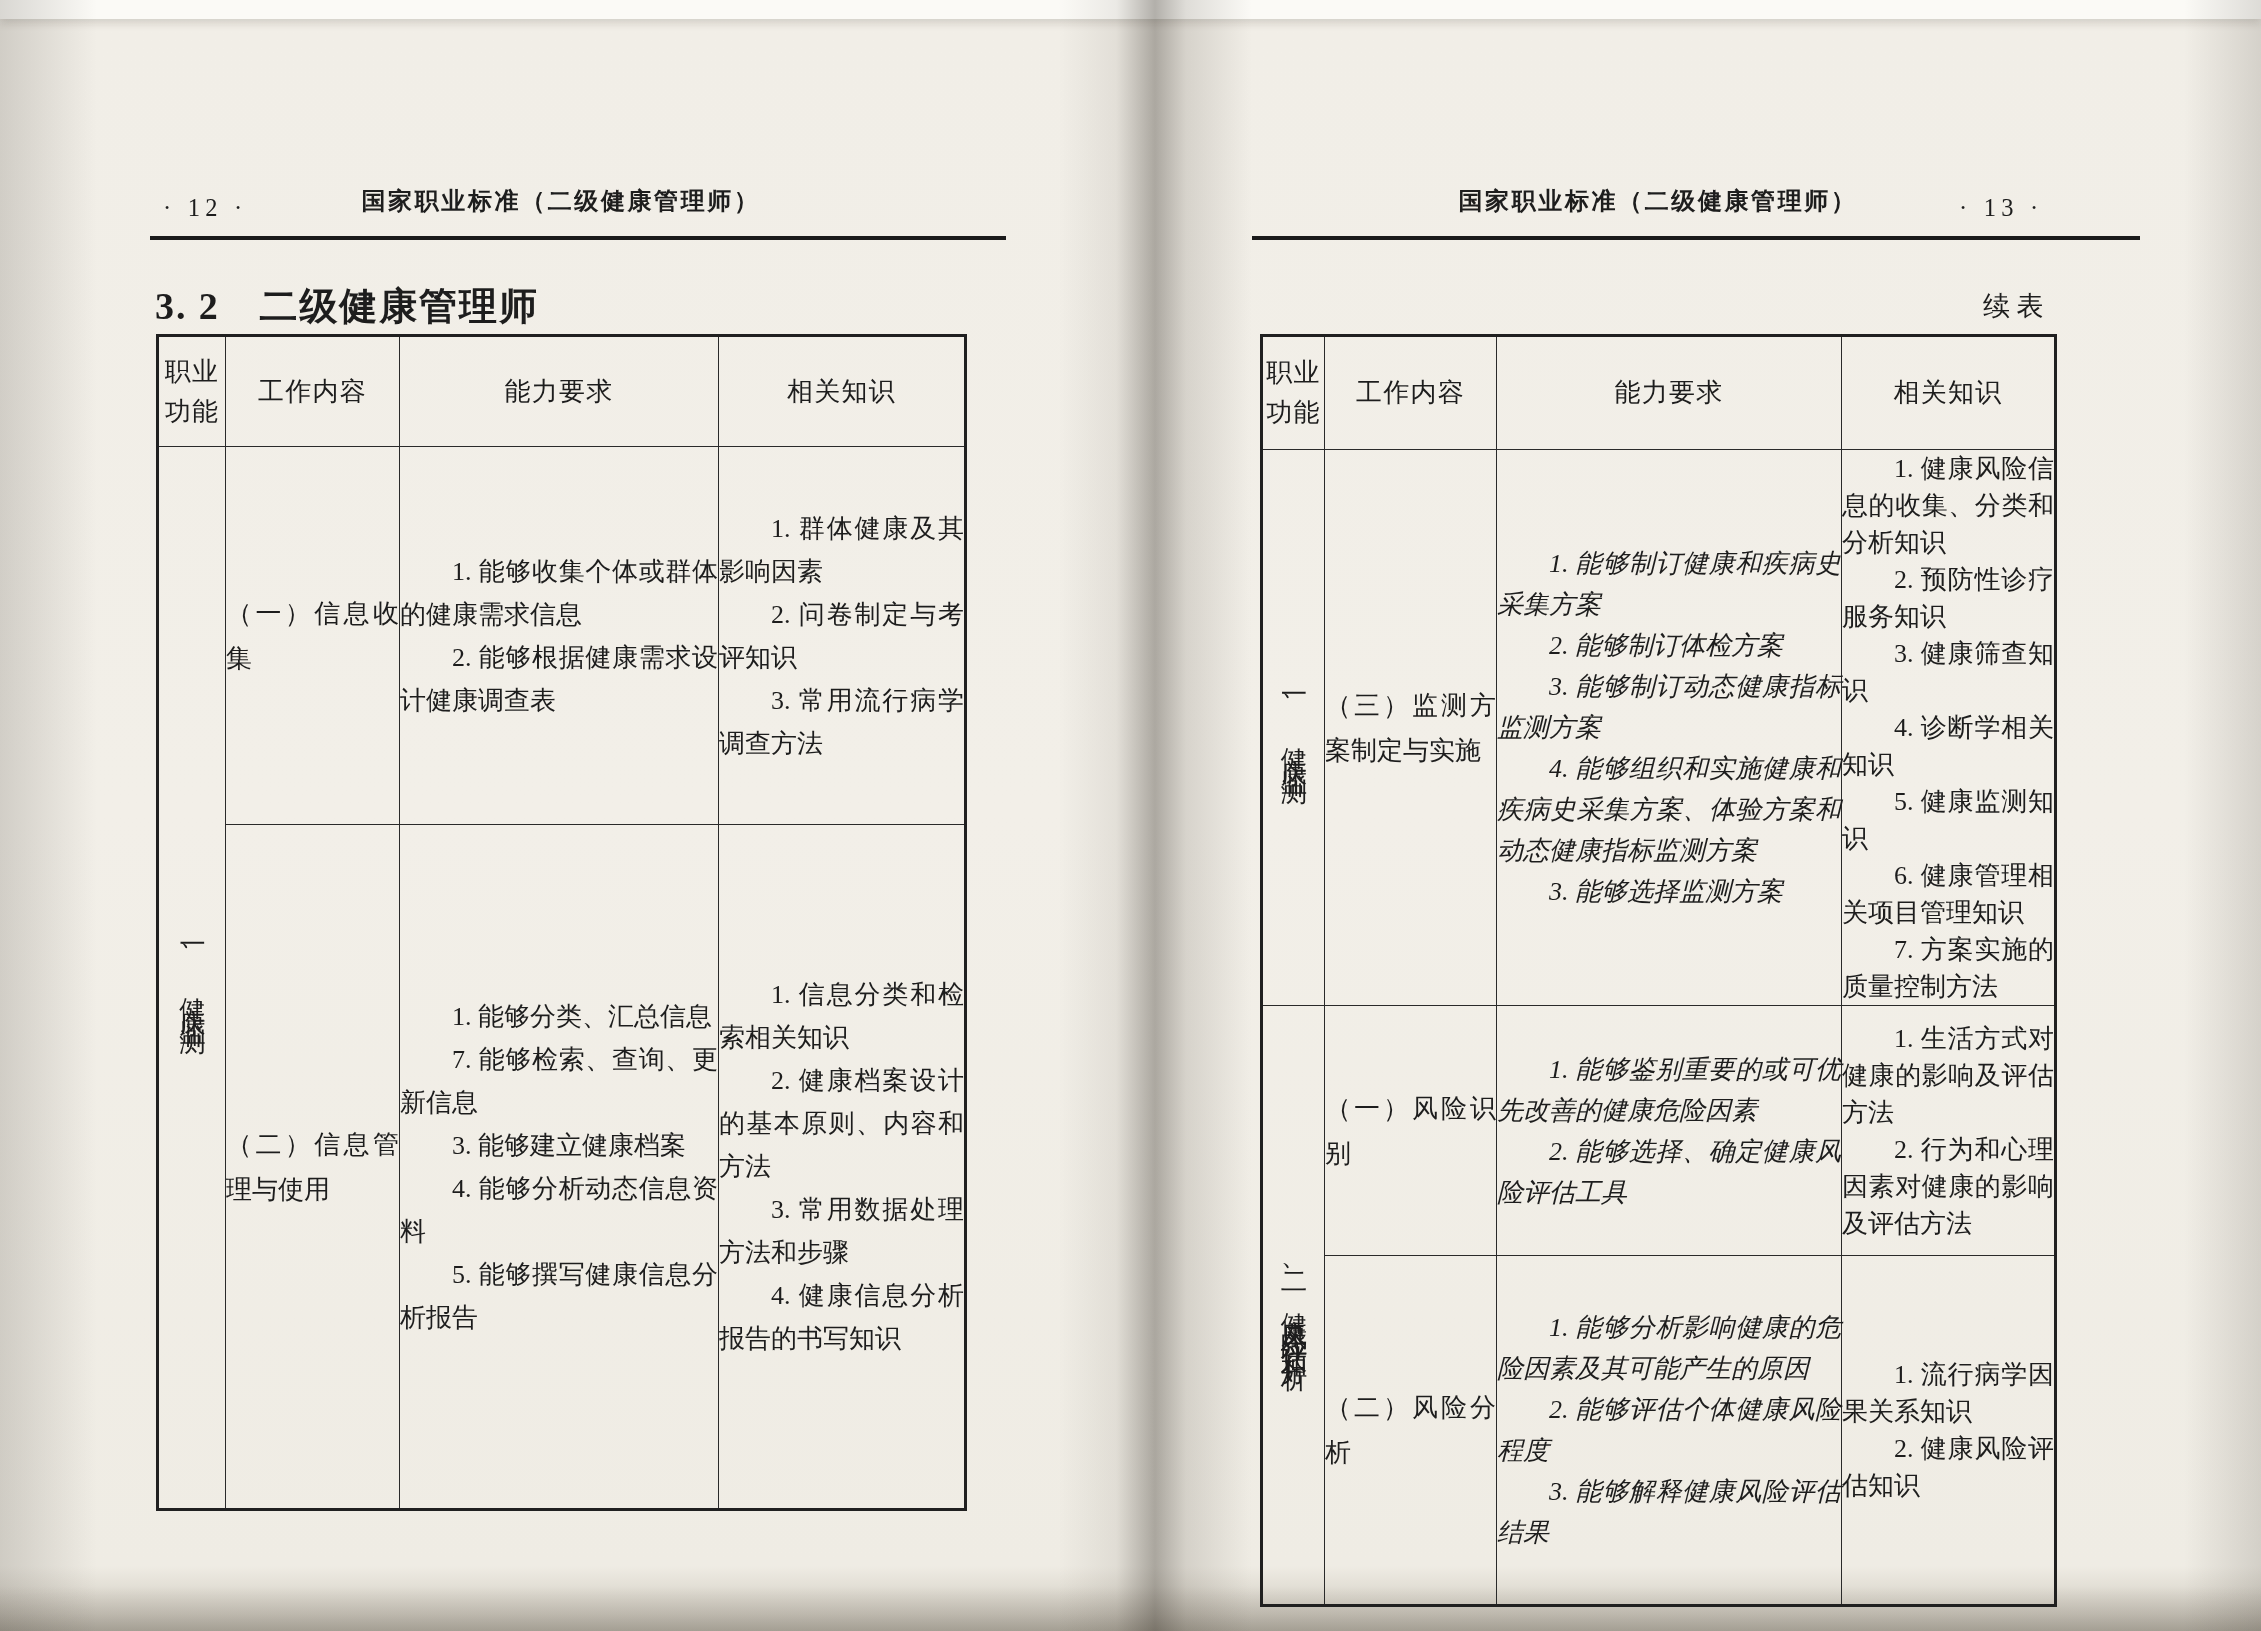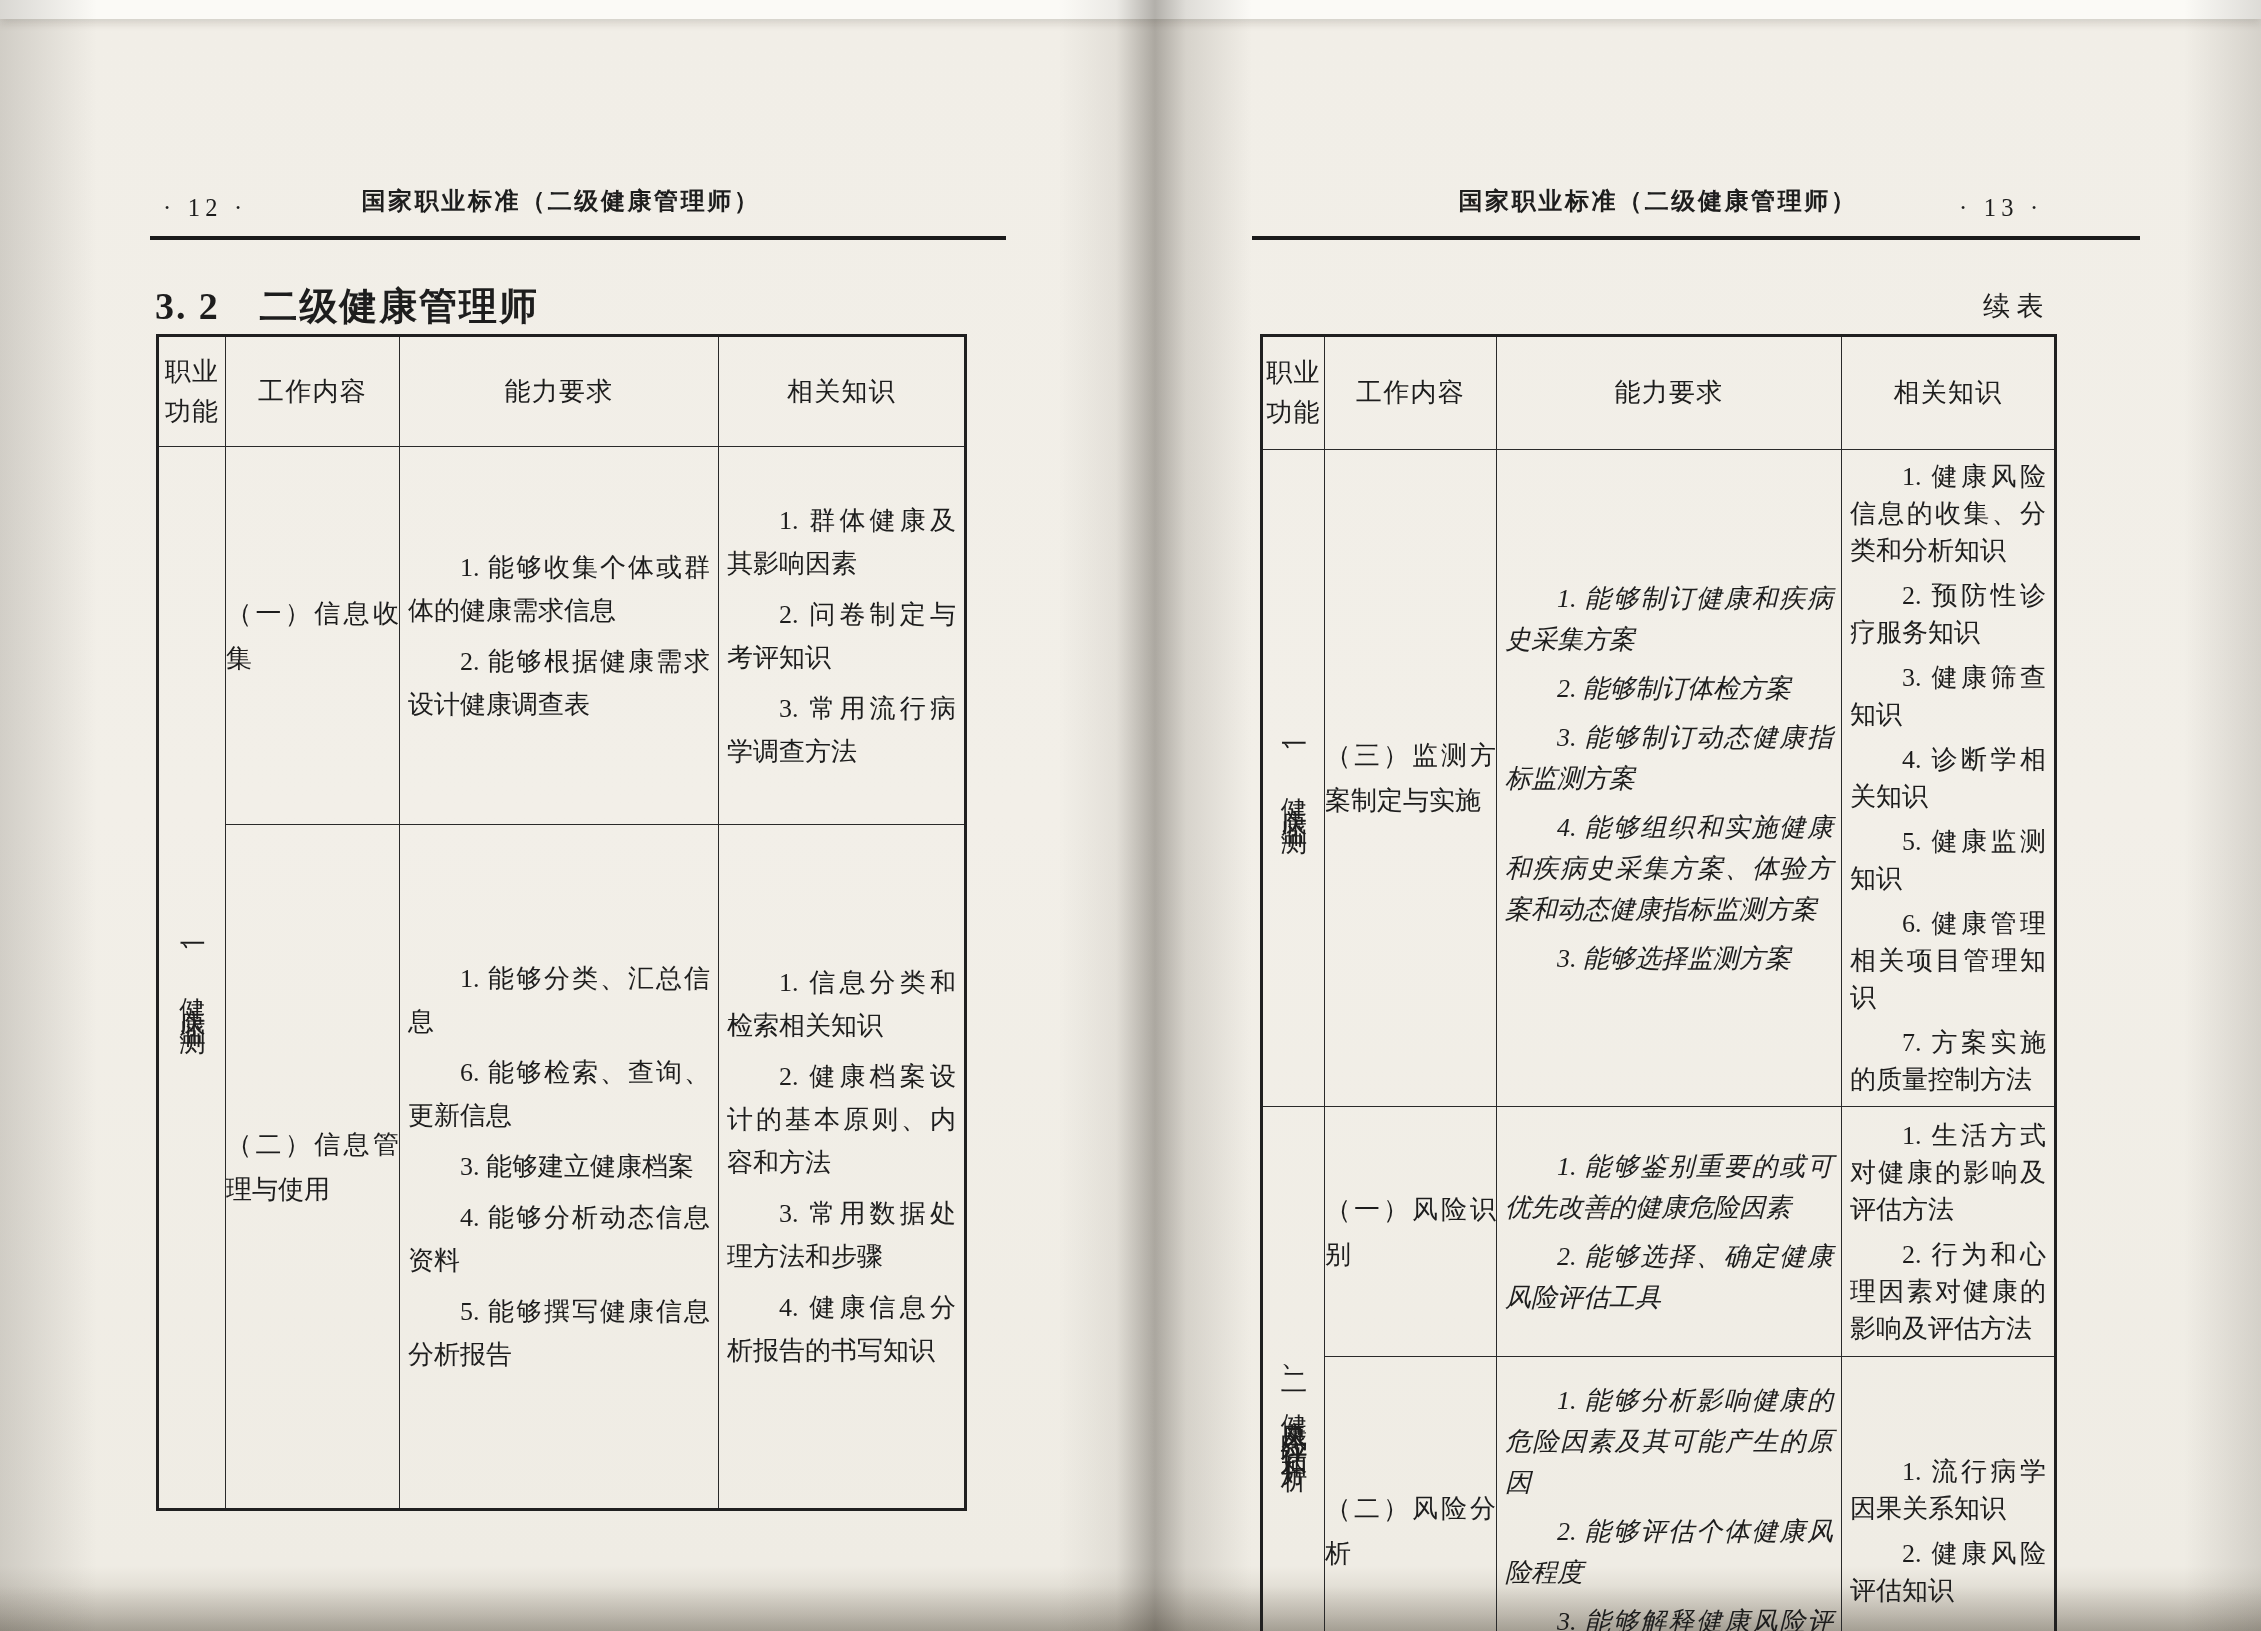--- a/index.html
+++ b/index.html
@@ -45,21 +45,21 @@
   table.std thead th {
     font-weight:normal; text-align:center; line-height:40px; letter-spacing:1.3px;
   }
   td.vert { text-align:center; }
   .vtext {
     writing-mode:vertical-rl; display:inline-block;
     letter-spacing:10.3px; line-height:1.1; font-size:26.5px;
   }
   td.work { padding:0 13px; text-align:justify; line-height:45px; }
   td.items { padding:6.5px 10.3px; }
-  td.items p { margin:8px; text-indent:2em; text-align:justify; line-height:43px; }
+  td.items p { margin:0; text-indent:2em; text-align:justify; line-height:43px; }
   .right-abil p { line-height:41px !important;font-style:italic; }
   .right-know p { line-height:37px !important; }
 
   .left-table  { left:156px;  top:334px;  width:807px; }
   .right-table { left:1260px; top:334px;  width:794px; }
   .left-table  thead tr { height:111px; }
   .left-table  tr.r1 { height:378px; }
   .left-table  tr.r2 { height:685px; }
   .right-table thead tr { height:114px; }
   .right-table tr.r1 { height:509px; }
@@ -109,21 +109,21 @@
           <td class="items">
               <p>1. 群体健康及其影响因素</p>
               <p>2. 问卷制定与考评知识</p>
               <p>3. 常用流行病学调查方法</p>
             </td>
         </tr>
         <tr class="r2">
           <td class="work">（二）信息管理与使用</td>
           <td class="items">
               <p>1. 能够分类、汇总信息</p>
-              <p>6. 能够检索、查询、更新信息</p>
+              <p>7. 能够检索、查询、更新信息</p>
               <p>3. 能够建立健康档案</p>
               <p>4. 能够分析动态信息资料</p>
               <p>5. 能够撰写健康信息分析报告</p>
             </td>
           <td class="items">
               <p>1. 信息分类和检索相关知识</p>
               <p>2. 健康档案设计的基本原则、内容和方法</p>
               <p>3. 常用数据处理方法和步骤</p>
               <p>4. 健康信息分析报告的书写知识</p>
             </td>

